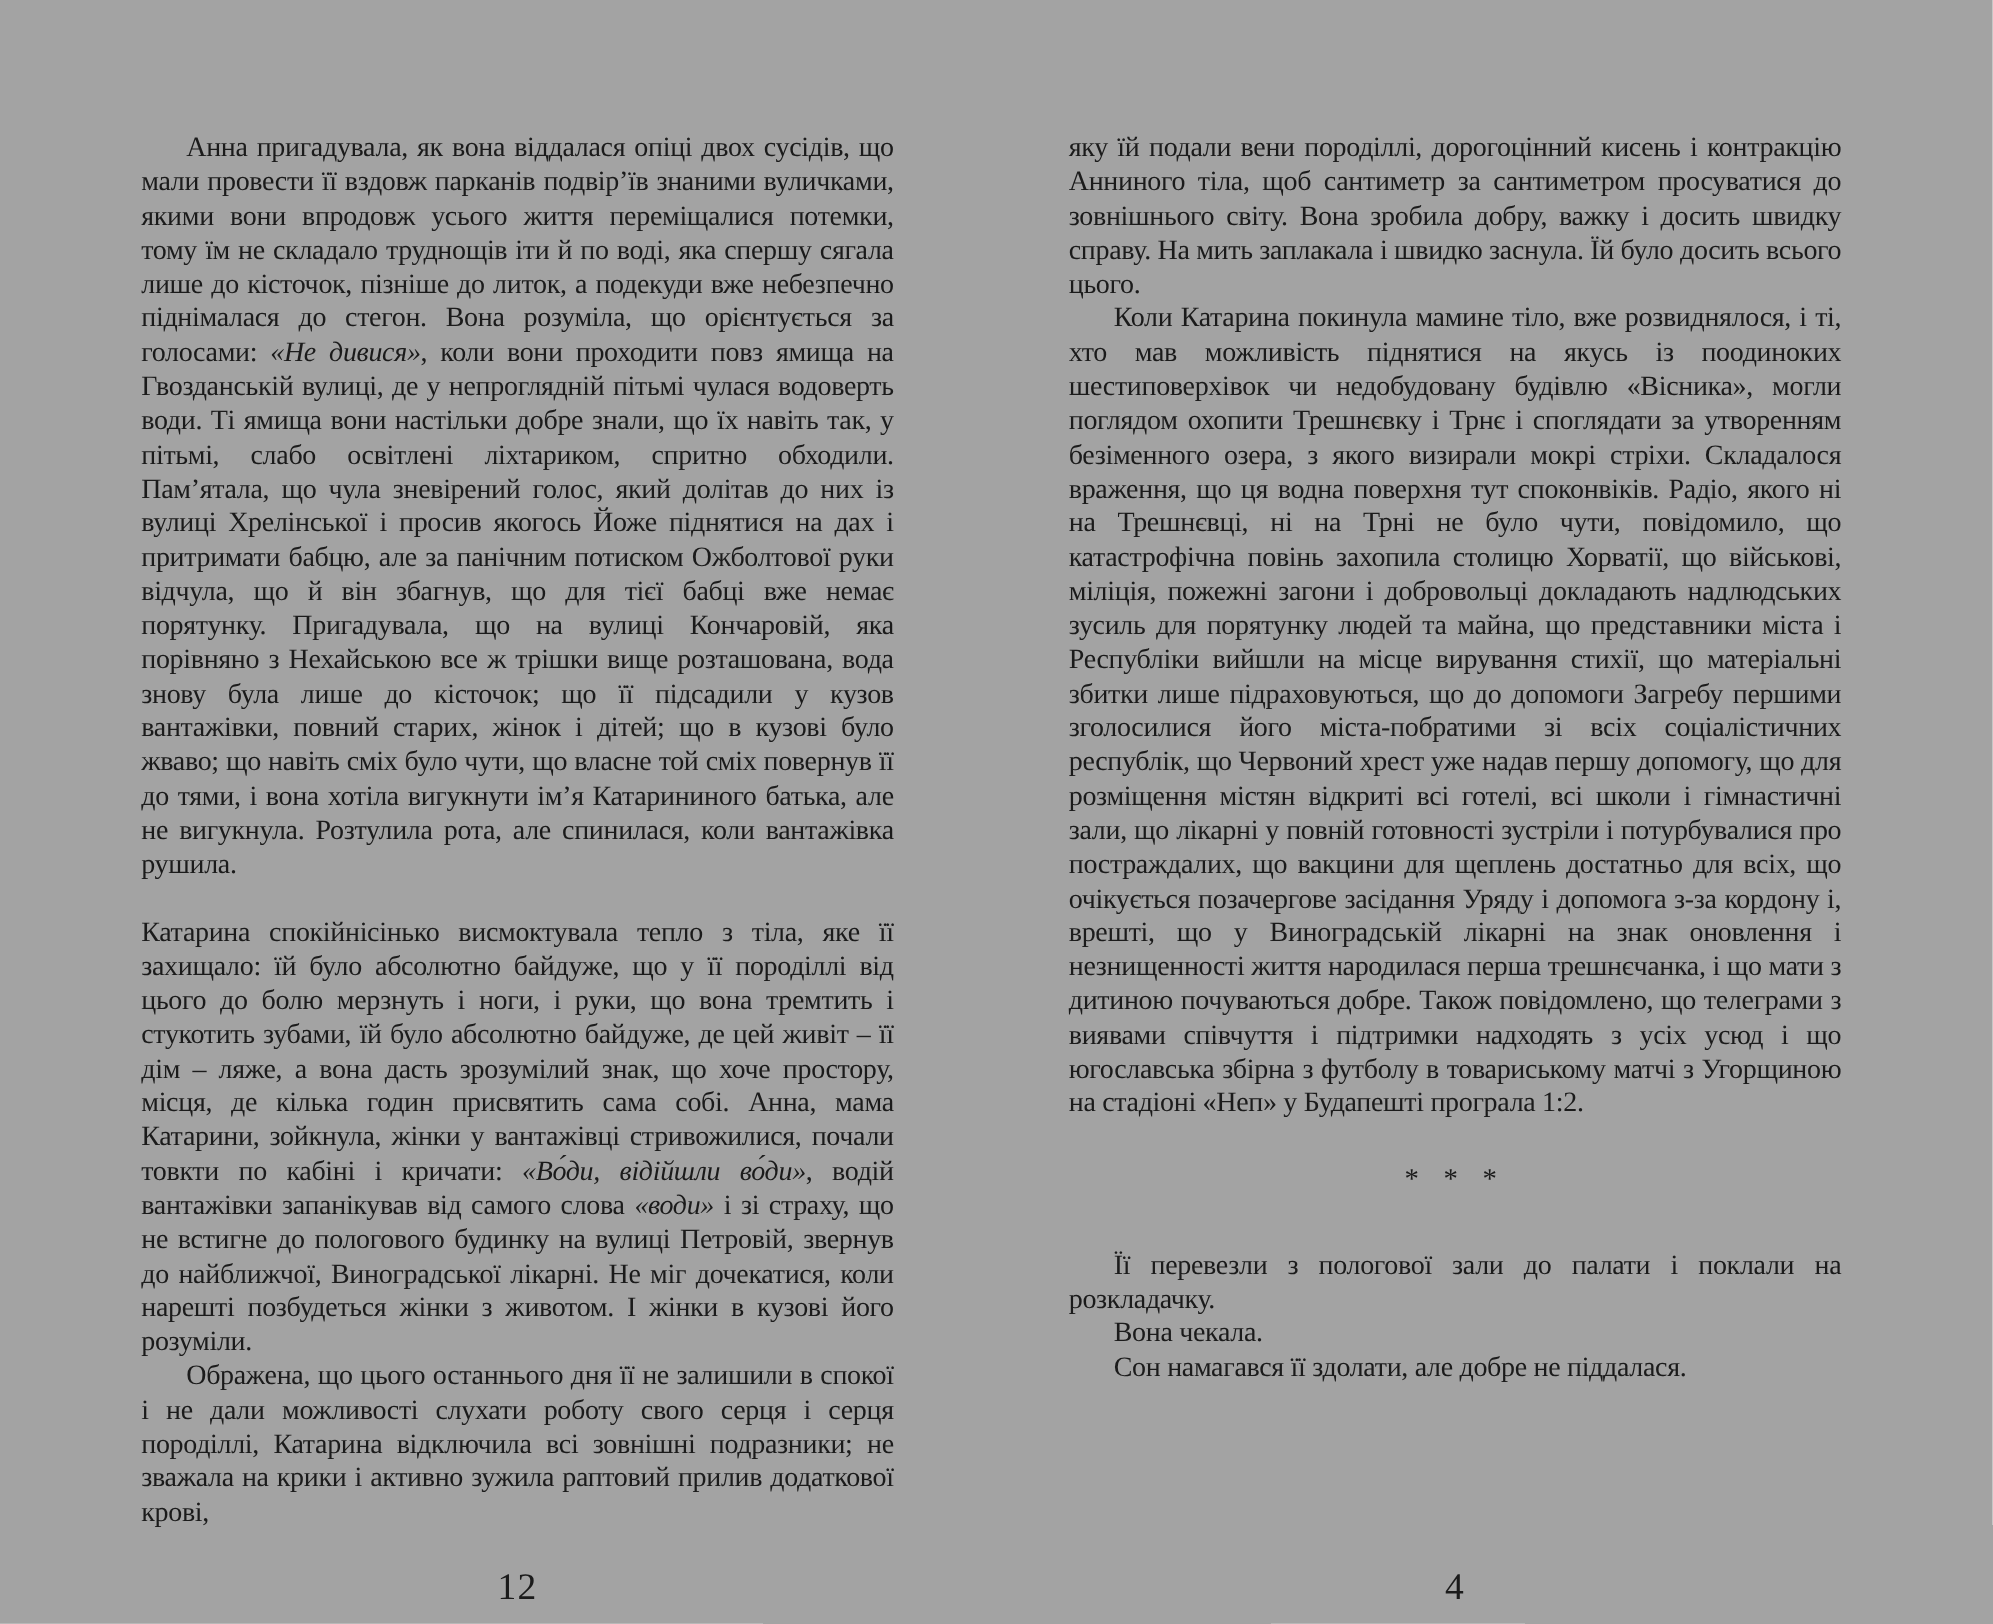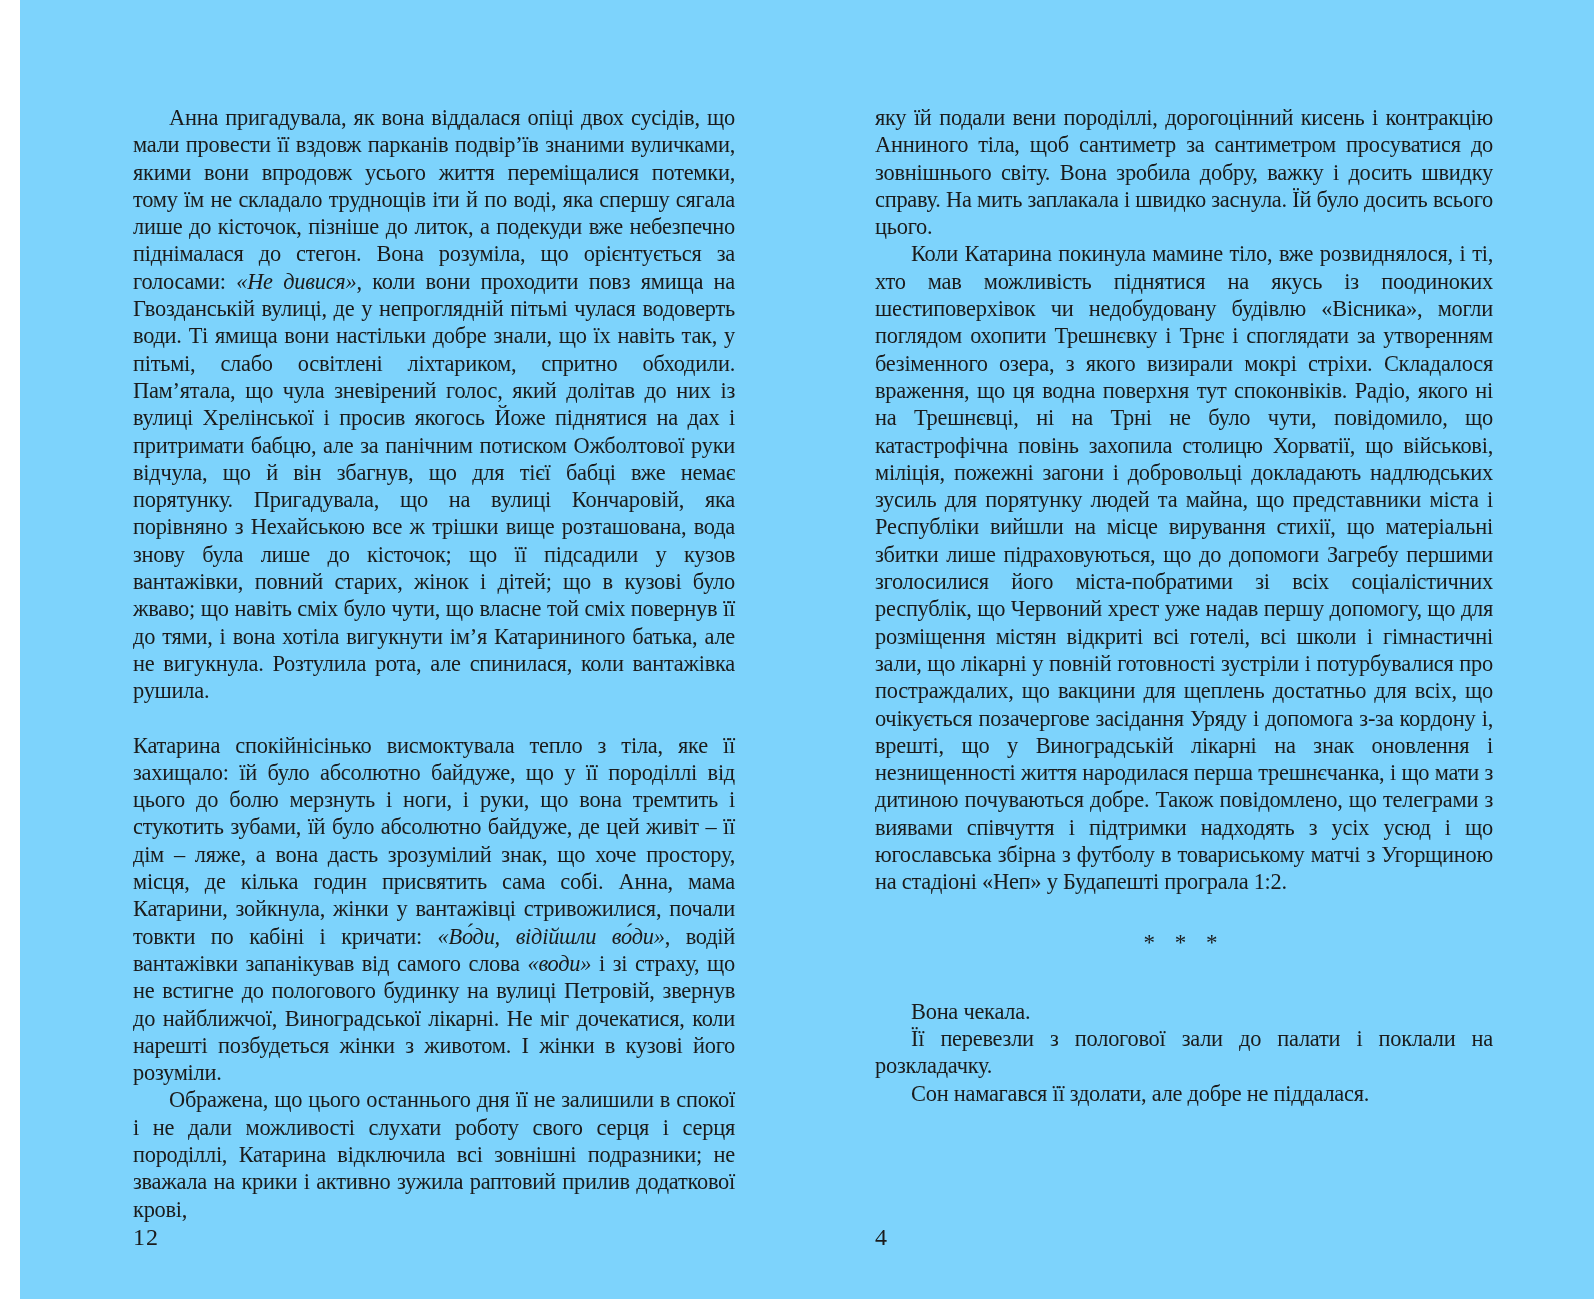--- a/index.html
+++ b/index.html
@@ -11,22 +11,21 @@
     width: 1594px;
     height: 1299px;
     font-family: "Liberation Serif", "DejaVu Serif", serif;
     color: #1b1b1b;
     position: relative;
     overflow: hidden;
   }
   .spread {
     position: absolute;
     inset: 0;
-    background: #7dd3fc;
-    margin-left: 20px;
+    background: #a3a3a3;
   }
   .page {
     position: absolute;
     top: 0;
     height: 1299px;
   }
   .page--left  { left: 113px; width: 602px; }
   .page--right { left: 855px; width: 618px; }
   .page-text {
     position: absolute;
@@ -45,24 +44,25 @@
   p.para.gap { margin-top: 27px; }
   .para .it { font-style: italic; }
   .separator {
     text-align: center;
     font-size: 23px;
     letter-spacing: 7px;
     margin: 34px 0 42px 0;
   }
   .page-number {
     position: absolute;
-    top: 1224px;
+    top: 1253px;
     left: 0;
     width: 100%;
-    font-size: 24px;
+    text-align: center;
+    font-size: 30px;
     letter-spacing: 1px;
   }
 </style>
 </head>
 <body>
 
 <div class="spread">
 
   <div class="page page--left">
     <div class="page-text">
@@ -71,20 +71,20 @@
         <p class="para indent"><span class="rm">Ображена, що цього останнього дня її не залишили в спокої і не дали можливості слухати роботу свого серця і серця породіллі, Катарина відключила всі зовнішні подразники; не зважала на крики і активно зужила раптовий прилив додаткової крові,</span></p>
       </div>
     <div class="page-number">12</div>
   </div>
 
   <div class="page page--right">
     <div class="page-text">
         <p class="para"><span class="rm">яку їй подали вени породіллі, дорогоцінний кисень і контракцію Анниного тіла, щоб сантиметр за сантиметром просуватися до зовнішнього світу. Вона зробила добру, важку і досить швидку справу. На мить заплакала і швидко заснула. Їй було досить всього цього.</span></p>
         <p class="para indent"><span class="rm">Коли Катарина покинула мамине тіло, вже розвиднялося, і ті, хто мав можливість піднятися на якусь із поодиноких шестиповерхівок чи недобудовану будівлю «Вісника», могли поглядом охопити Трешнєвку і Трнє і споглядати за утворенням безіменного озера, з якого визирали мокрі стріхи. Складалося враження, що ця водна поверхня тут споконвіків. Радіо, якого ні на Трешнєвці, ні на Трні не було чути, повідомило, що катастрофічна повінь захопила столицю Хорватії, що військові, міліція, пожежні загони і добровольці докладають надлюдських зусиль для порятунку людей та майна, що представники міста і Республіки вийшли на місце вирування стихії, що матеріальні збитки лише підраховуються, що до допомоги Загребу першими зголосилися його міста-побратими зі всіх соціалістичних республік, що Червоний хрест уже надав першу допомогу, що для розміщення містян відкриті всі готелі, всі школи і гімнастичні зали, що лікарні у повній готовності зустріли і потурбувалися про постраждалих, що вакцини для щеплень достатньо для всіх, що очікується позачергове засідання Уряду і допомога з-за кордону і, врешті, що у Виноградській лікарні на знак оновлення і незнищенності життя народилася перша трешнєчанка, і що мати з дитиною почуваються добре. Також повідомлено, що телеграми з виявами співчуття і підтримки надходять з усіх усюд і що югославська збірна з футболу в товариському матчі з Угорщиною на стадіоні «Неп» у Будапешті програла 1:2.</span></p>
         <div class="separator">* * *</div>
+        <p class="para indent"><span class="rm">Її перевезли з пологової зали до палати і поклали на розкладачку.</span></p>
         <p class="para indent"><span class="rm">Вона чекала.</span></p>
-        <p class="para indent"><span class="rm">Її перевезли з пологової зали до палати і поклали на розкладачку.</span></p>
         <p class="para indent"><span class="rm">Сон намагався її здолати, але добре не піддалася.</span></p>
       </div>
     <div class="page-number">4</div>
   </div>
 
 </div>
 
 </body></html>

